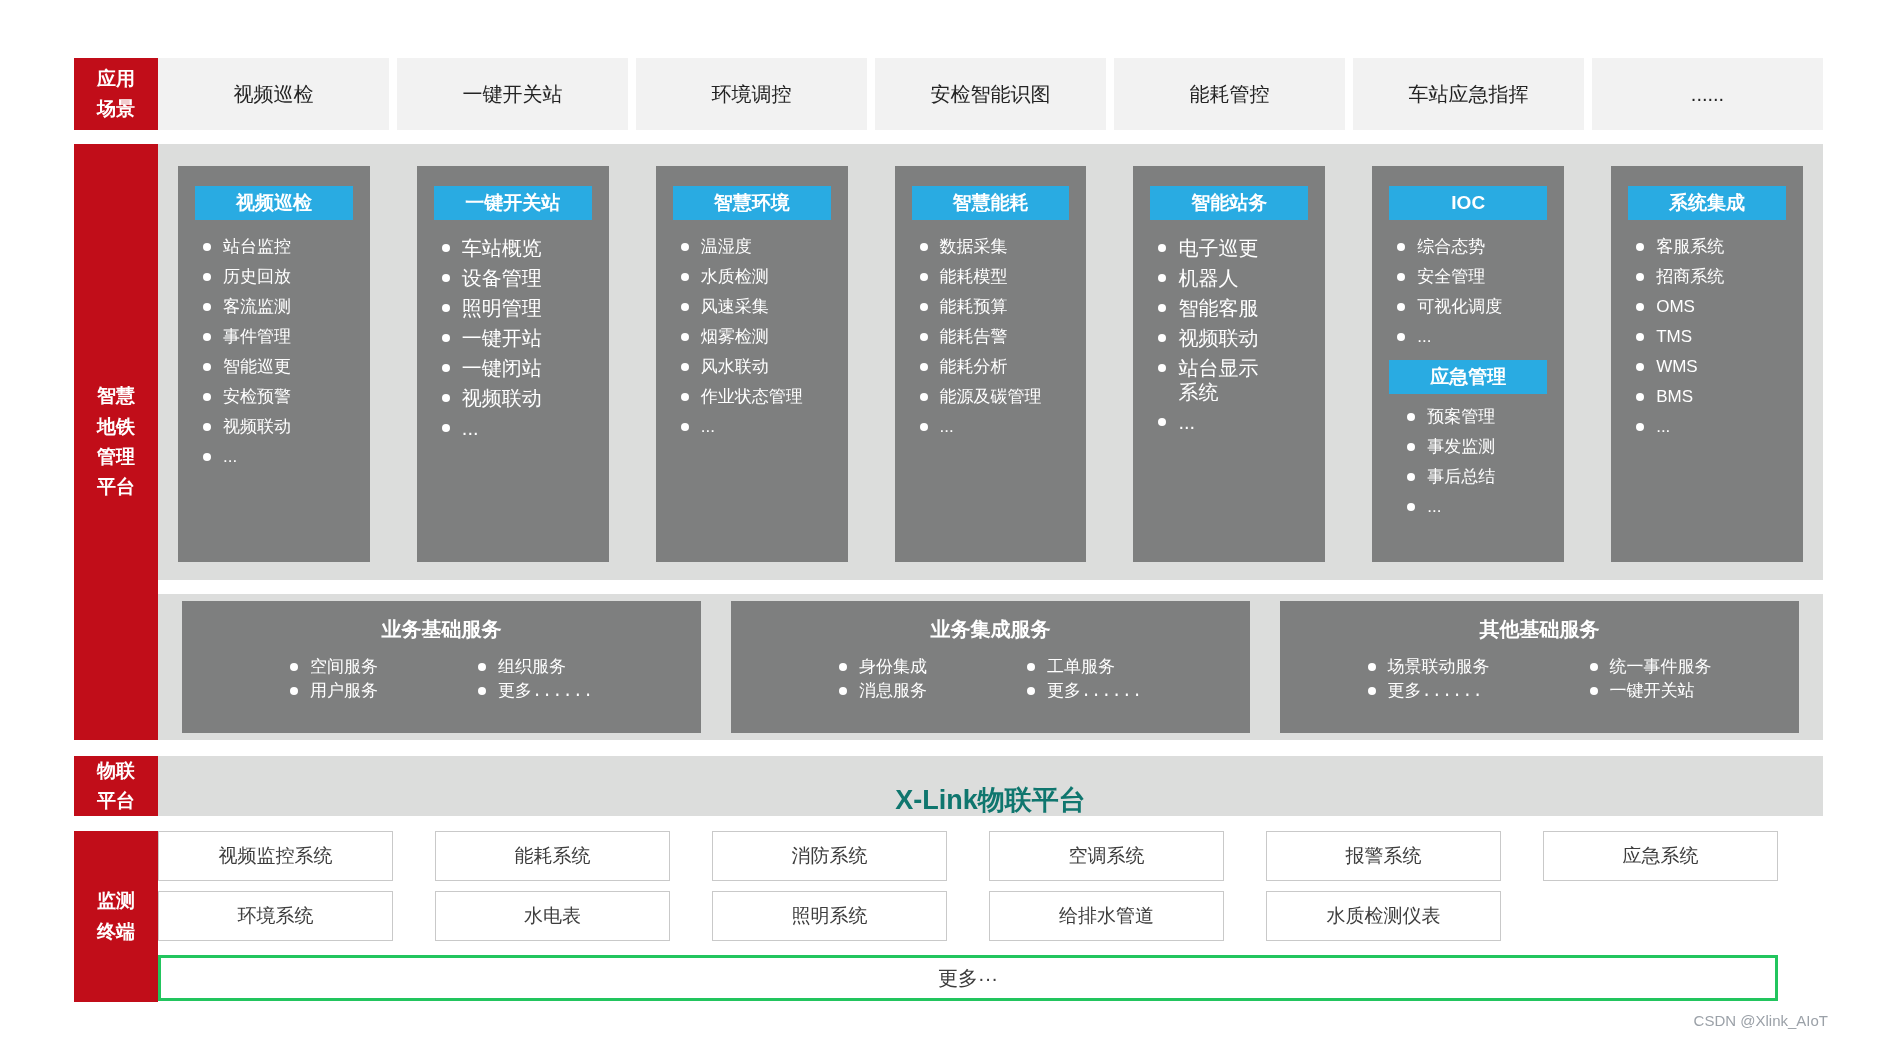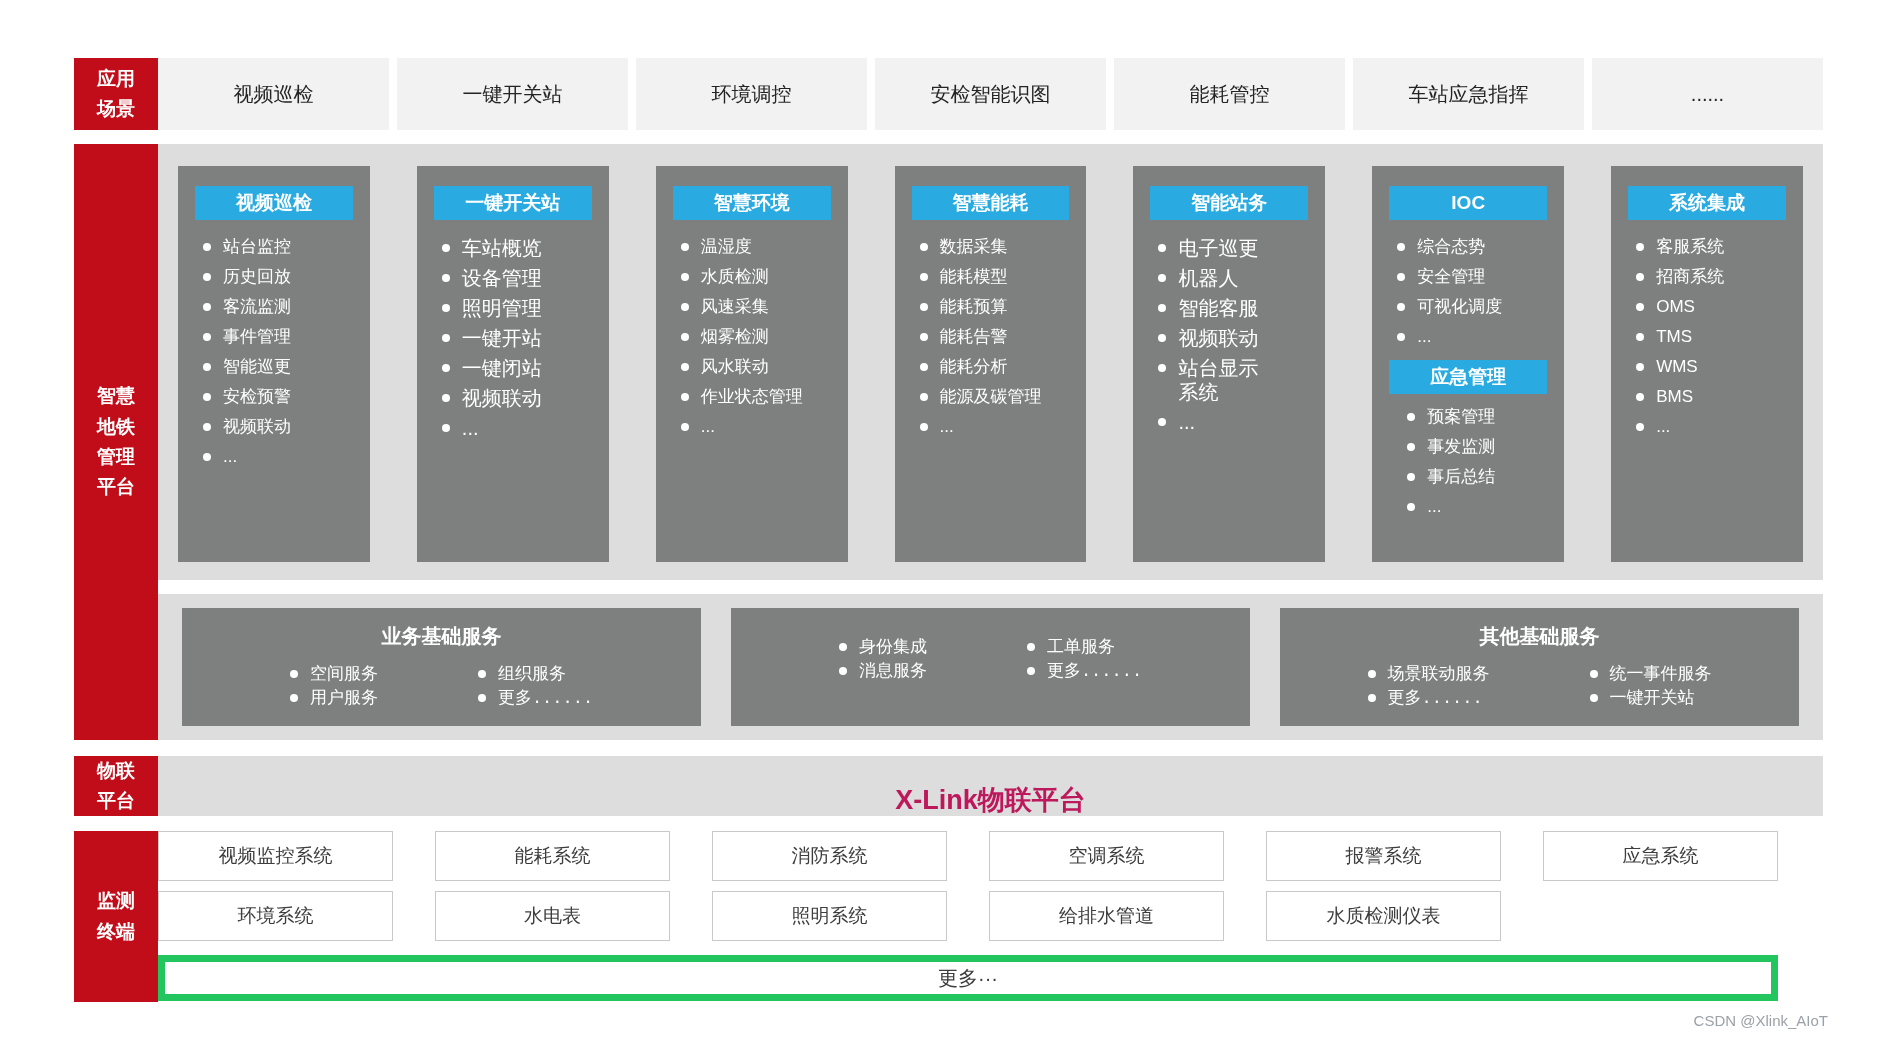--- a/index.html
+++ b/index.html
@@ -30,39 +30,39 @@
   .col-list { list-style:none; margin:16px 0 0 0; padding:0 8px 0 25px; }
   .item { display:flex; align-items:flex-start; margin-bottom:9px; }
   .dot { flex:none; width:8px; height:8px; border-radius:50%; background:#fff; margin:7px 12px 0 0; }
   .item .label { color:#fff; font-size:17px; line-height:21px; }
   .col-large .item .label { font-size:20px; line-height:24px; max-width:92px; }
   .col-large .item { margin-bottom:6px; }
   .col-large .dot { margin-top:8px; }
   .col-header.sub { margin-top:4px; }
   .col-list.sub-list { padding-left:35px; margin-top:12px; }
 
-  .services-band { height:146px; background:#dcdddc; padding:14px 24px; display:flex; gap:30px; }
+  .services-band { height:146px; background:#dcdddc; padding:7px 24px; display:flex; gap:30px; }
   .service-box { flex:1; background:#7e7f7f; padding-top:15px; }
   .service-title { text-align:center; color:#fff; font-size:20px; font-weight:bold; }
   .service-cols { display:flex; justify-content:center; gap:100px; margin-top:14px; }
   .svc-col { list-style:none; }
   .svc-col .item { margin-bottom:3px;font-family:Liberation Mono, monospace; }
   .svc-col .dot { margin-top:6px; }
   .svc-col .label { font-size:17px; line-height:21px; }
 
   
   .iot-bar { flex:1; background:#dcdddc; display:flex; align-items:center; justify-content:center; }
-  .iot-bar .iot-title { font-size:27px; font-weight:bold; color:#be185d;margin-top:28px; }
+  .iot-bar .iot-title { font-size:27px; font-weight:bold; color:#0f766e;margin-top:28px; }
 
   
   .terminals-content { flex:1; display:flex; flex-direction:column; margin-right:45px; }
   .terminal-grid { display:grid; grid-template-columns:repeat(6,1fr); column-gap:42px; row-gap:10px;border-radius:13px; }
   .terminal-box { height:50px; background:#fff; border:1px solid #c9c9c9; display:flex;
                   align-items:center; justify-content:center; font-size:19px; color:#3d3d3d; }
-  .more-bar { margin-top:14px; height:46px; border:7px solid #22c55e; display:flex;
+  .more-bar { margin-top:14px; height:46px; border:3px solid #22c55e; display:flex;
               align-items:center; justify-content:center; font-size:20px; color:#3d3d3d; }
 
   .watermark { position:absolute; right:55px; bottom:24px; font-size:15px; color:#9ba1a8; }
 </style>
 </head>
 <body>
 
 <div class="page">
 
   <div class="row row-scenarios">
@@ -363,20 +363,21 @@
     <span class="label">组织服务</span>
   </li>
                 <li class="item">
     <span class="dot"></span>
     <span class="label">更多......</span>
   </li>
               </ul>
     </div>
   </div>
           <div class="service-box">
+    <div class="service-title">业务集成服务</div>
     <div class="service-cols">
       <ul class="svc-col">
                 <li class="item">
     <span class="dot"></span>
     <span class="label">身份集成</span>
   </li>
                 <li class="item">
     <span class="dot"></span>
     <span class="label">消息服务</span>
   </li>

